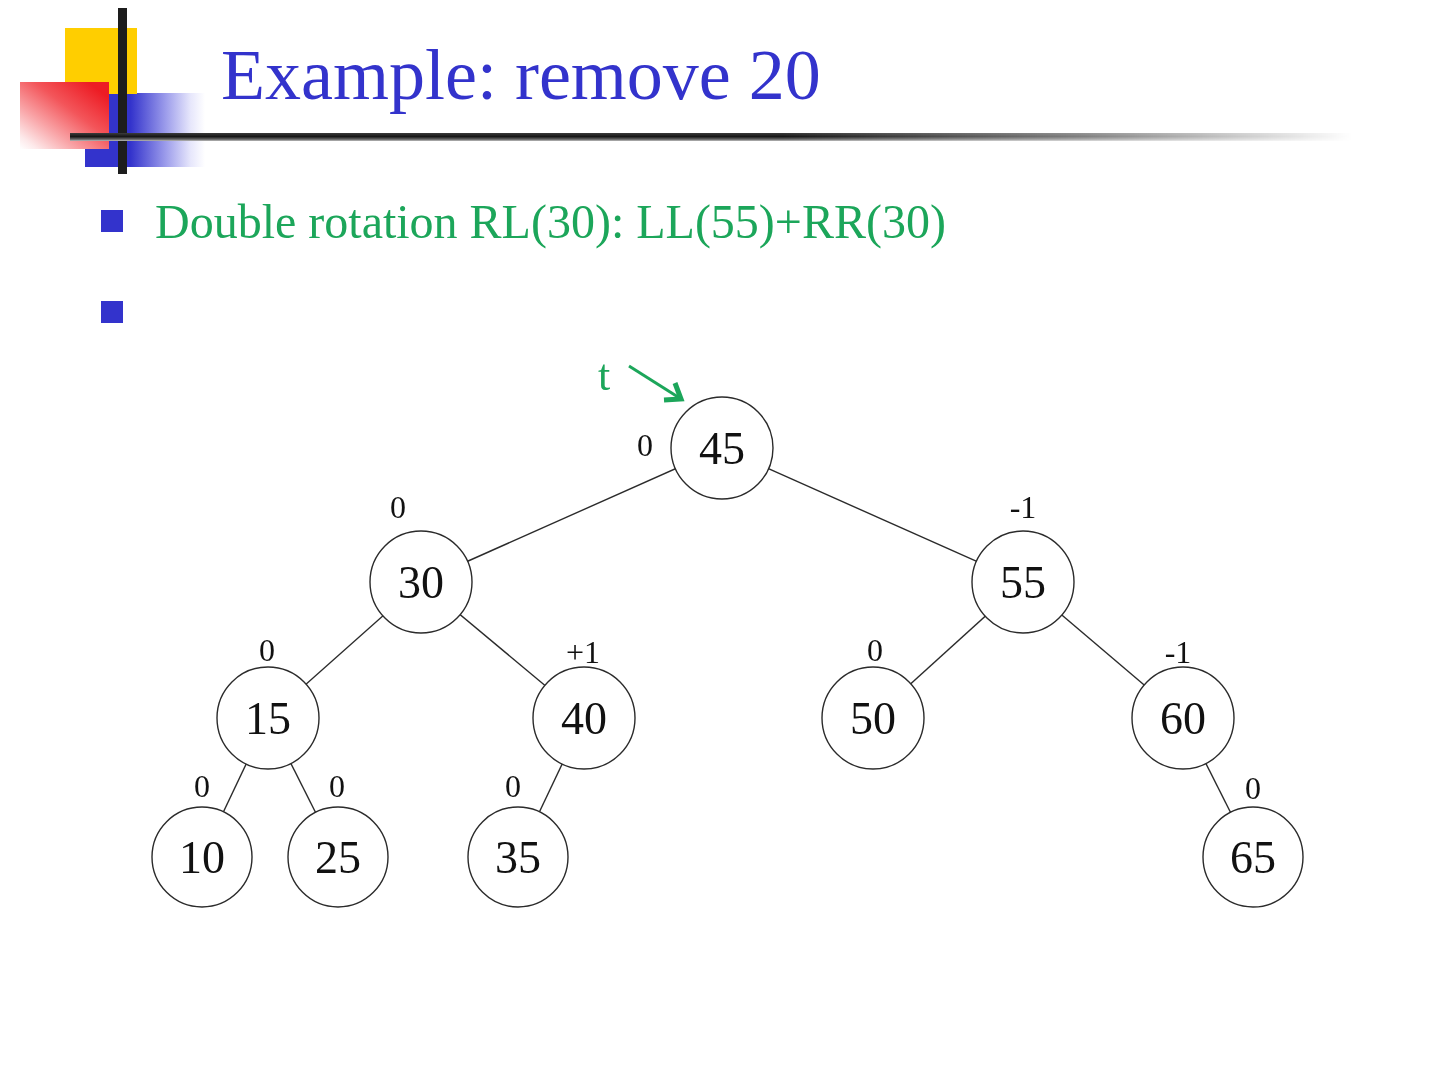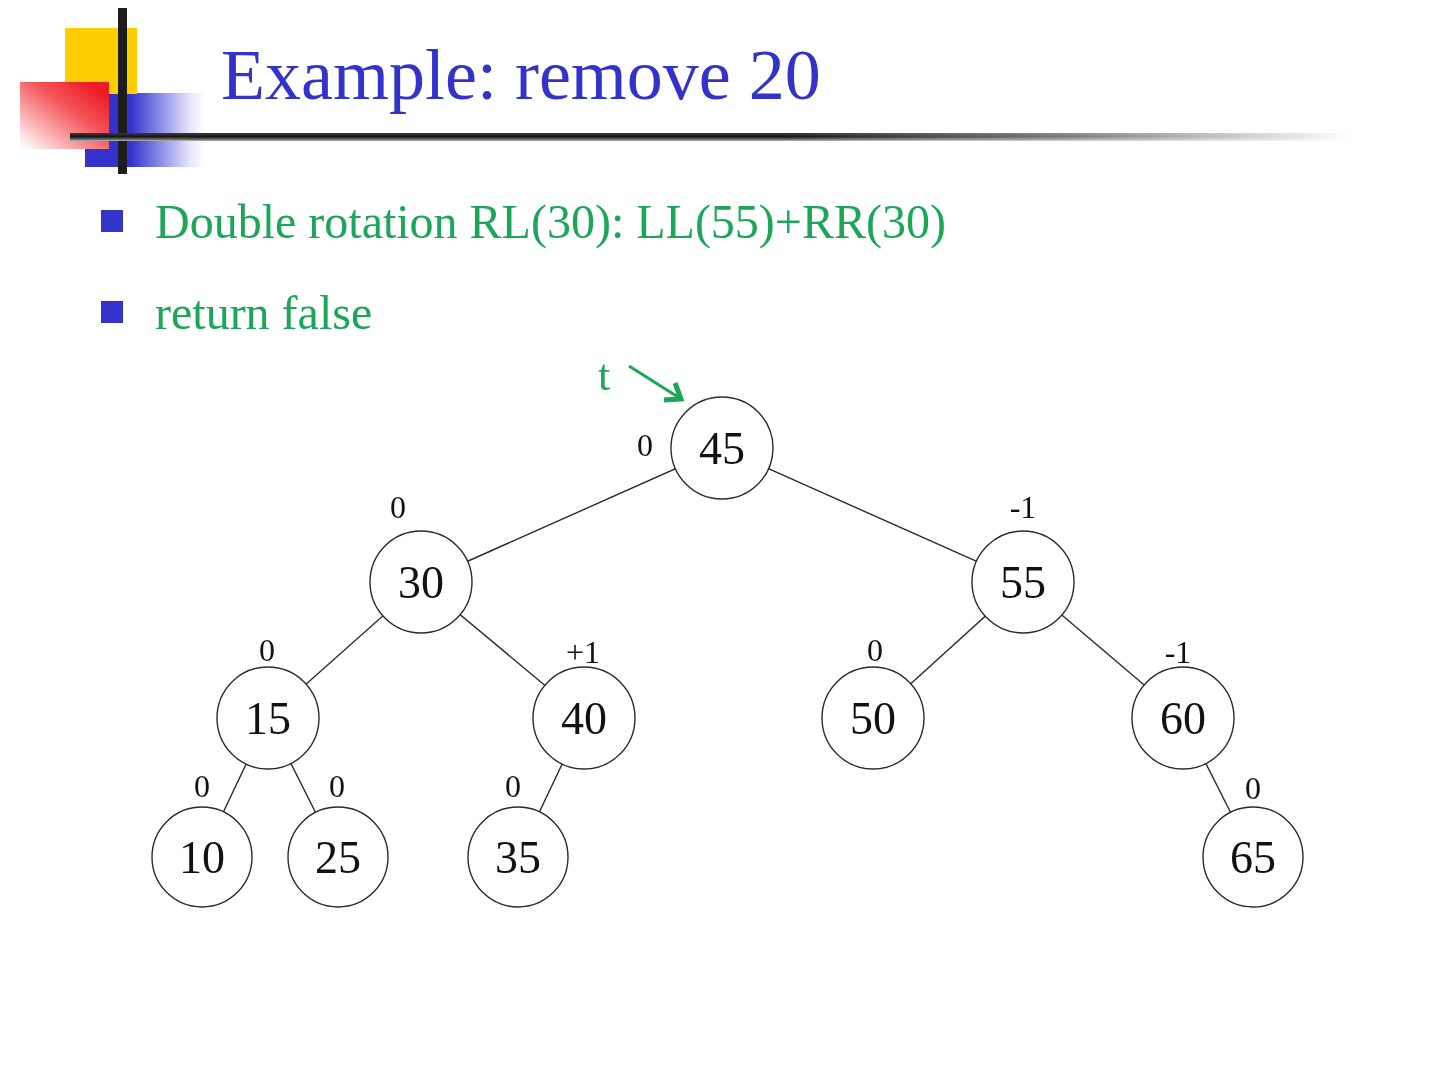--- a/index.html
+++ b/index.html
@@ -81,23 +81,20 @@
   <div class="deco-vline"></div>
   <div class="title-rule"></div>
 
   <div class="page-title">Example: remove 20</div>
 
   <span class="bullet-marker m1"></span>
   <div class="bullet-line b1">
     <span class="bullet-text">Double rotation RL(30): LL(55)+RR(30)</span>
   </div>
   <span class="bullet-marker m2"></span>
-  <div class="bullet-line b2">
-    <span class="bullet-text">return false</span>
-  </div>
 
   <svg class="tree-svg" viewBox="0 0 1440 1080">
 
     <line class="edge" x1="722" y1="448" x2="421" y2="582"></line>
     <line class="edge" x1="722" y1="448" x2="1023" y2="582"></line>
     <line class="edge" x1="421" y1="582" x2="268" y2="718"></line>
     <line class="edge" x1="421" y1="582" x2="584" y2="718"></line>
     <line class="edge" x1="1023" y1="582" x2="873" y2="718"></line>
     <line class="edge" x1="1023" y1="582" x2="1183" y2="718"></line>
     <line class="edge" x1="268" y1="718" x2="202" y2="857"></line>

